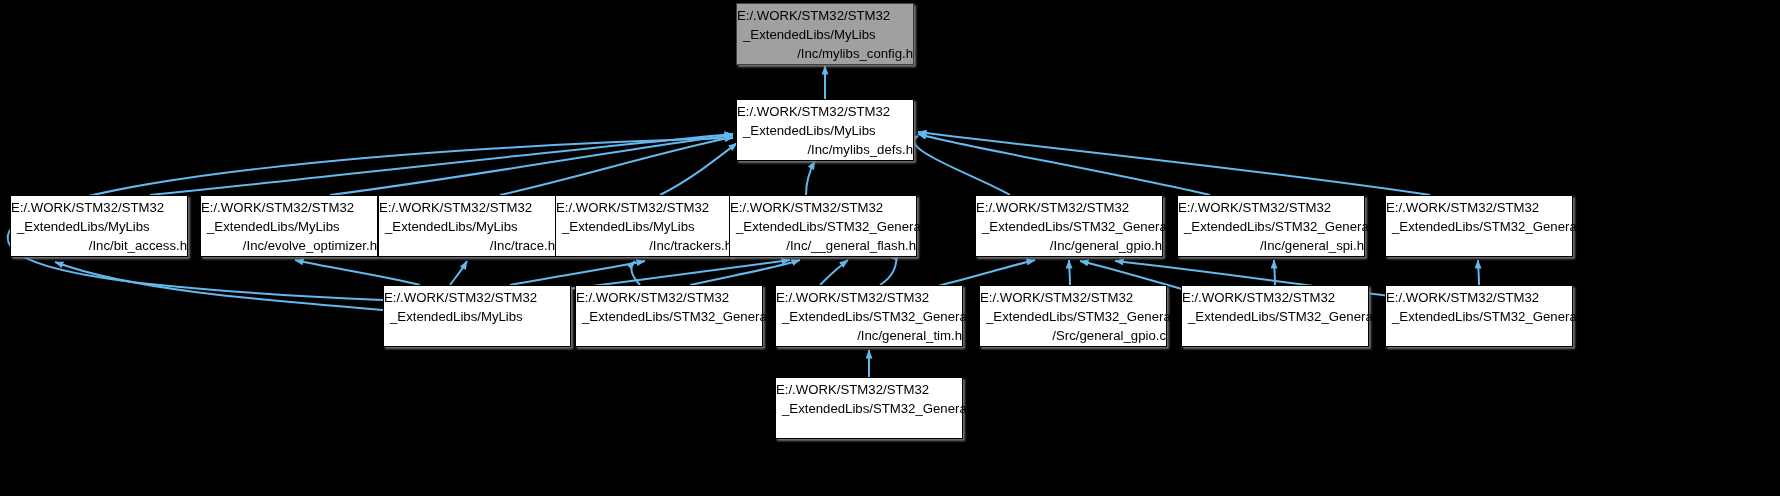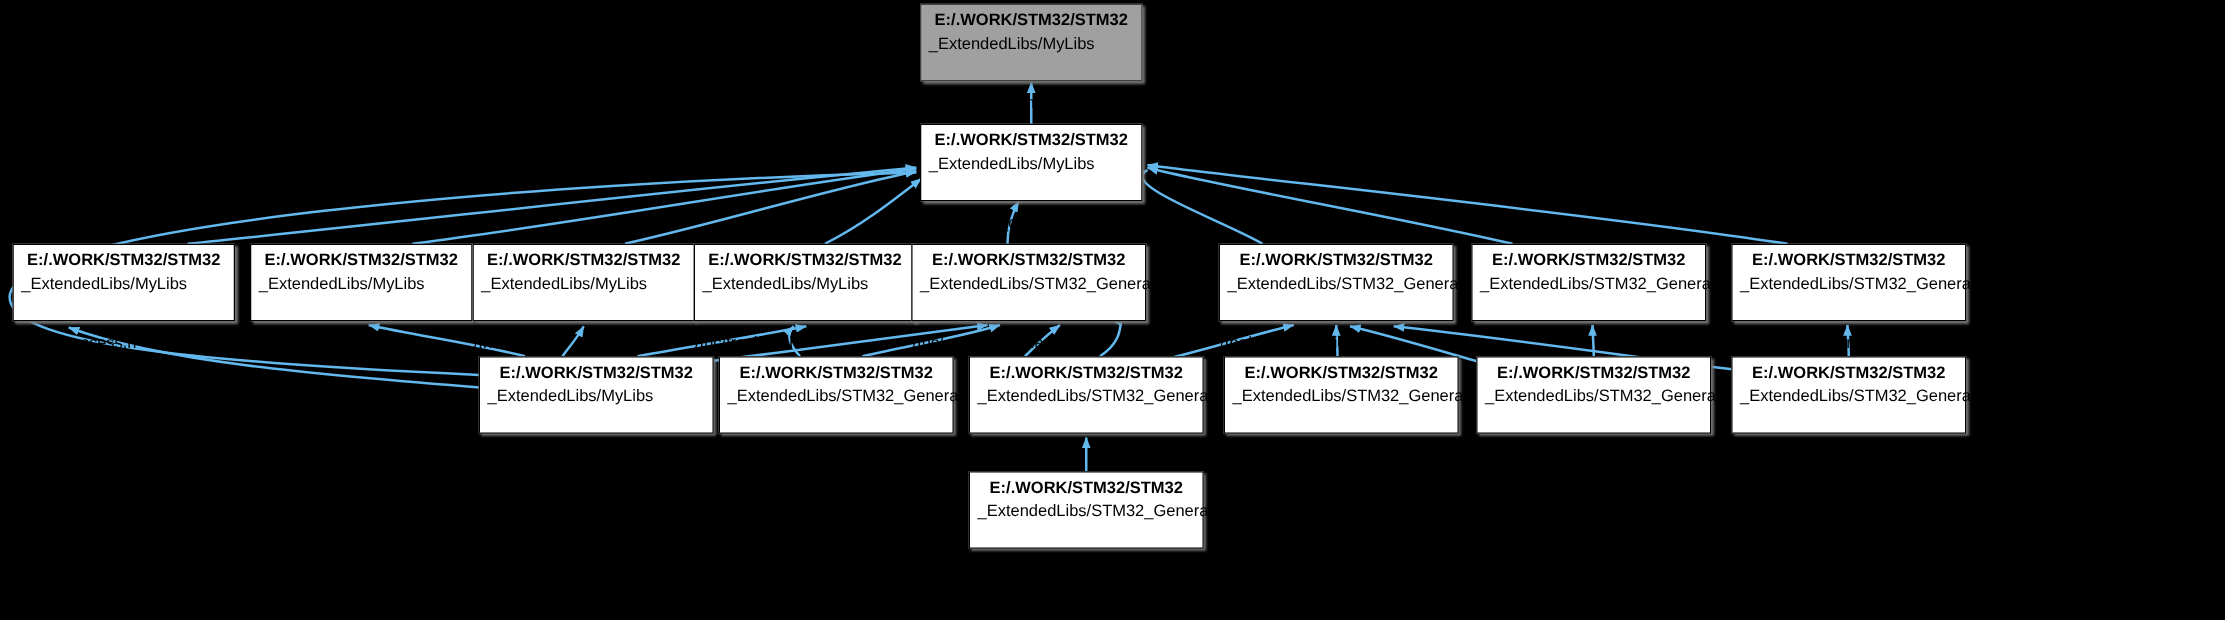--- a/index.html
+++ b/index.html
@@ -37,23 +37,23 @@
     white-space: pre;
     z-index: 5;
   }
   .node.highlight {
     background: #a0a0a0;
     border: 1px solid #404040;
   }
   .node .ln {
     display: block;
   }
-  .node .ln1 { text-align: center; font-weight: bold; }
+  .node .ln1 { text-align: left; }
   .node .ln2 { text-align: left; padding-left: 6px; }
-  .node .ln3 { text-align: left; margin-top: 28px; }
+  .node .ln3 { text-align: right; }
 </style>
 </head>
 <body>
 
 <div id="canvas">
 
   <svg id="edges" viewBox="0 0 1780 496" xmlns="http://www.w3.org/2000/svg">
     <defs>
       <marker id="arrow" markerWidth="9" markerHeight="7" refX="8.5" refY="3.5" orient="auto" markerUnits="userSpaceOnUse">
         <polygon points="0,0 9,3.5 0,7" fill="#63b8ee"></polygon>
@@ -91,24 +91,24 @@
 
   <div id="node-layer">
       <div class="node highlight" style="left: 736px; top: 3px; width: 178px; height: 62px;"><span class="ln ln1">E:/.WORK/STM32/STM32</span><span class="ln ln2">_ExtendedLibs/MyLibs</span><span class="ln ln3">/Inc/mylibs_config.h</span></div>
       <div class="node" style="left: 736px; top: 99px; width: 178px; height: 62px;"><span class="ln ln1">E:/.WORK/STM32/STM32</span><span class="ln ln2">_ExtendedLibs/MyLibs</span><span class="ln ln3">/Inc/mylibs_defs.h</span></div>
       <div class="node" style="left: 10px; top: 195px; width: 178px; height: 62px;"><span class="ln ln1">E:/.WORK/STM32/STM32</span><span class="ln ln2">_ExtendedLibs/MyLibs</span><span class="ln ln3">/Inc/bit_access.h</span></div>
       <div class="node" style="left: 200px; top: 195px; width: 178px; height: 62px;"><span class="ln ln1">E:/.WORK/STM32/STM32</span><span class="ln ln2">_ExtendedLibs/MyLibs</span><span class="ln ln3">/Inc/evolve_optimizer.h</span></div>
       <div class="node" style="left: 378px; top: 195px; width: 178px; height: 62px;"><span class="ln ln1">E:/.WORK/STM32/STM32</span><span class="ln ln2">_ExtendedLibs/MyLibs</span><span class="ln ln3">/Inc/trace.h</span></div>
       <div class="node" style="left: 555px; top: 195px; width: 178px; height: 62px;"><span class="ln ln1">E:/.WORK/STM32/STM32</span><span class="ln ln2">_ExtendedLibs/MyLibs</span><span class="ln ln3">/Inc/trackers.h</span></div>
       <div class="node" style="left: 729px; top: 195px; width: 188px; height: 62px;"><span class="ln ln1">E:/.WORK/STM32/STM32</span><span class="ln ln2">_ExtendedLibs/STM32_General</span><span class="ln ln3">/Inc/__general_flash.h</span></div>
       <div class="node" style="left: 975px; top: 195px; width: 188px; height: 62px;"><span class="ln ln1">E:/.WORK/STM32/STM32</span><span class="ln ln2">_ExtendedLibs/STM32_General</span><span class="ln ln3">/Inc/general_gpio.h</span></div>
-      <div class="node" style="left: 1177px; top: 195px; width: 188px; height: 62px;"><span class="ln ln1">E:/.WORK/STM32/STM32</span><span class="ln ln2">_ExtendedLibs/STM32_General</span></div>
-      <div class="node" style="left: 1385px; top: 195px; width: 188px; height: 62px;"><span class="ln ln1">E:/.WORK/STM32/STM32</span><span class="ln ln2">_ExtendedLibs/STM32_General</span><span class="ln ln3">/Inc/general_uart.h</span></div>
-      <div class="node" style="left: 383px; top: 285px; width: 188px; height: 62px;"><span class="ln ln1">E:/.WORK/STM32/STM32</span><span class="ln ln2">_ExtendedLibs/MyLibs</span><span class="ln ln3">/Inc/mylibs_include.h</span></div>
+      <div class="node" style="left: 1177px; top: 195px; width: 188px; height: 62px;"><span class="ln ln1">E:/.WORK/STM32/STM32</span><span class="ln ln2">_ExtendedLibs/STM32_General</span><span class="ln ln3">/Inc/general_spi.h</span></div>
+      <div class="node" style="left: 1385px; top: 195px; width: 188px; height: 62px;"><span class="ln ln1">E:/.WORK/STM32/STM32</span><span class="ln ln2">_ExtendedLibs/STM32_General</span></div>
+      <div class="node" style="left: 383px; top: 285px; width: 188px; height: 62px;"><span class="ln ln1">E:/.WORK/STM32/STM32</span><span class="ln ln2">_ExtendedLibs/MyLibs</span></div>
       <div class="node" style="left: 575px; top: 285px; width: 188px; height: 62px;"><span class="ln ln1">E:/.WORK/STM32/STM32</span><span class="ln ln2">_ExtendedLibs/STM32_General</span></div>
-      <div class="node" style="left: 775px; top: 285px; width: 188px; height: 62px;"><span class="ln ln1">E:/.WORK/STM32/STM32</span><span class="ln ln2">_ExtendedLibs/STM32_General</span></div>
+      <div class="node" style="left: 775px; top: 285px; width: 188px; height: 62px;"><span class="ln ln1">E:/.WORK/STM32/STM32</span><span class="ln ln2">_ExtendedLibs/STM32_General</span><span class="ln ln3">/Inc/general_tim.h</span></div>
       <div class="node" style="left: 979px; top: 285px; width: 188px; height: 62px;"><span class="ln ln1">E:/.WORK/STM32/STM32</span><span class="ln ln2">_ExtendedLibs/STM32_General</span><span class="ln ln3">/Src/general_gpio.c</span></div>
       <div class="node" style="left: 1181px; top: 285px; width: 188px; height: 62px;"><span class="ln ln1">E:/.WORK/STM32/STM32</span><span class="ln ln2">_ExtendedLibs/STM32_General</span></div>
       <div class="node" style="left: 1385px; top: 285px; width: 188px; height: 62px;"><span class="ln ln1">E:/.WORK/STM32/STM32</span><span class="ln ln2">_ExtendedLibs/STM32_General</span></div>
       <div class="node" style="left: 775px; top: 377px; width: 188px; height: 62px;"><span class="ln ln1">E:/.WORK/STM32/STM32</span><span class="ln ln2">_ExtendedLibs/STM32_General</span></div>
     </div>
 
 </div>
 
 </body></html>

